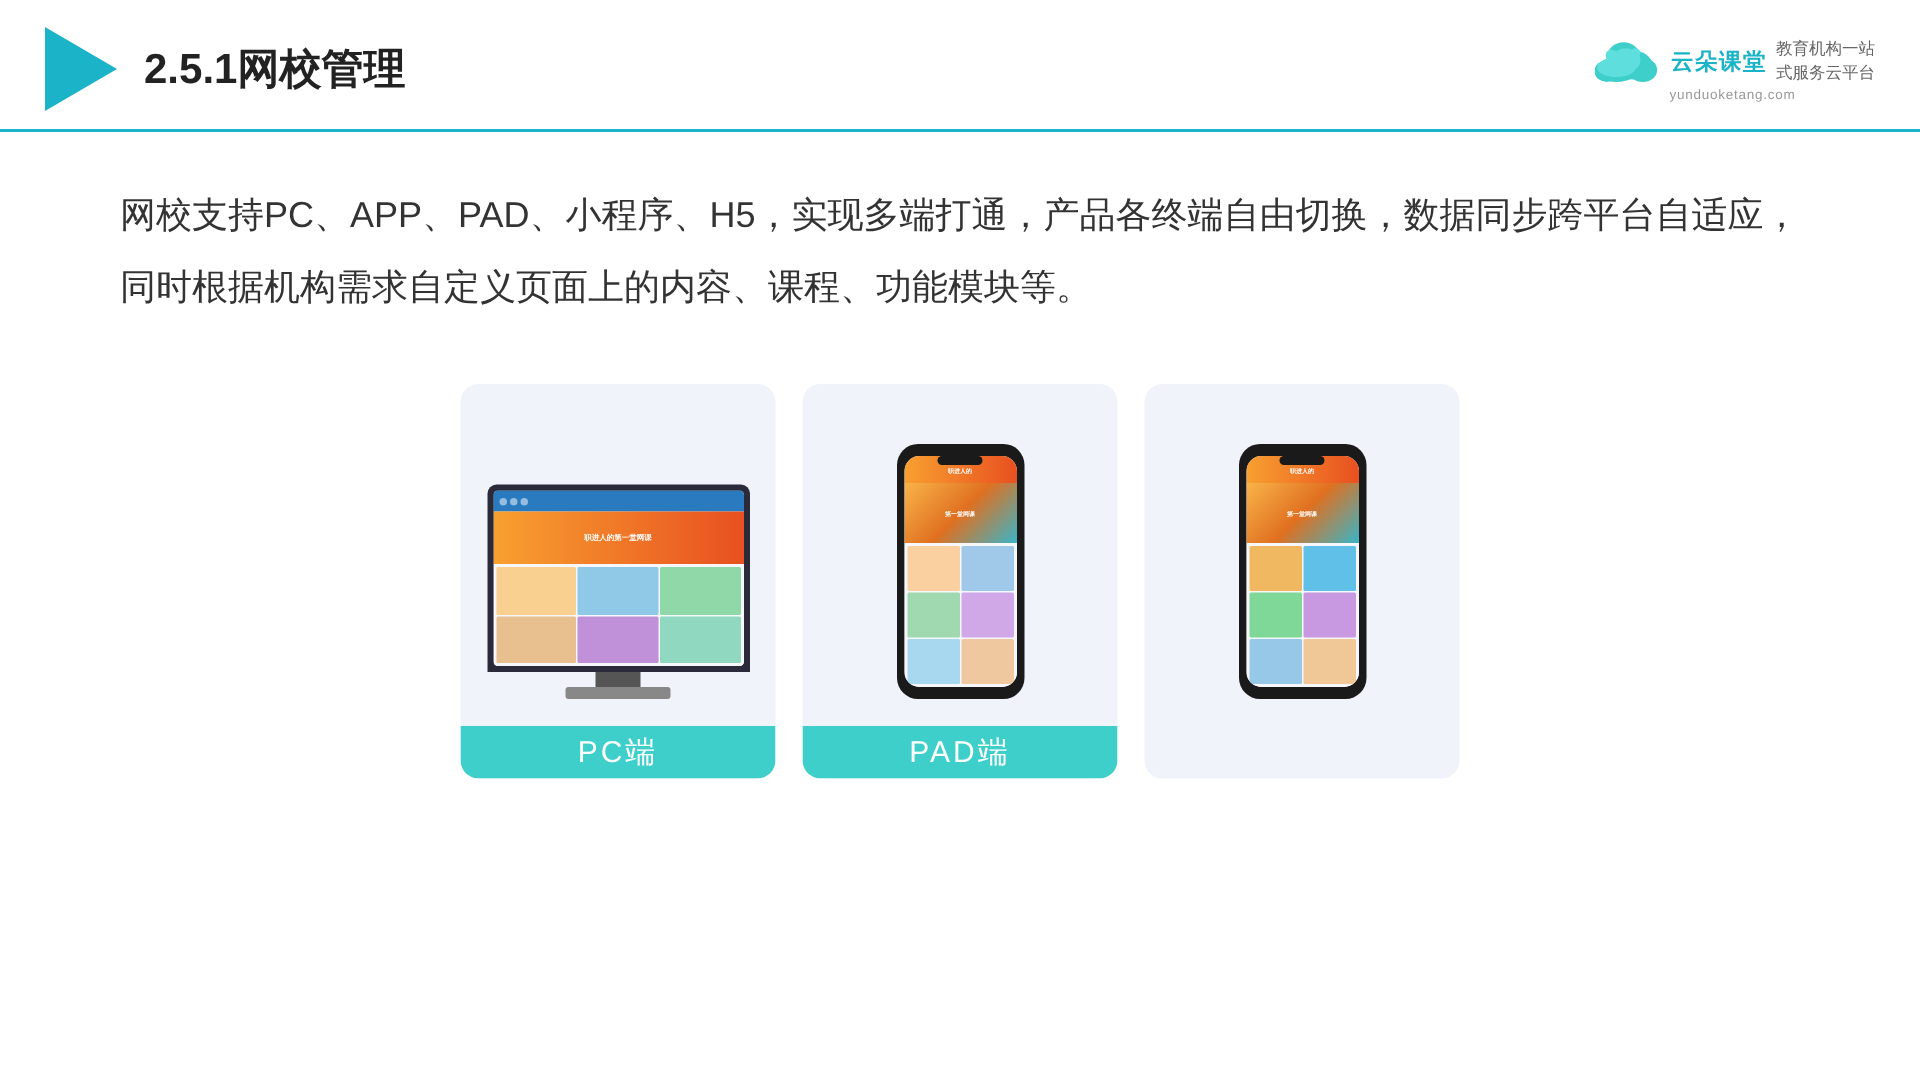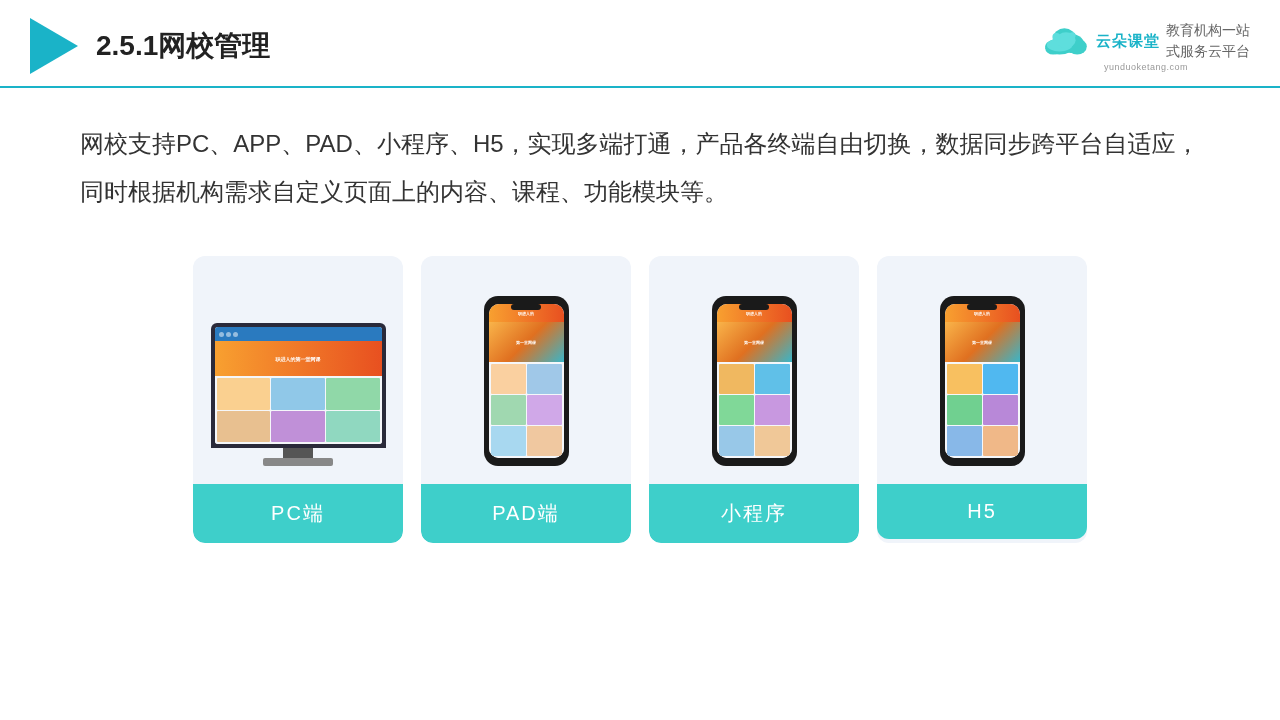--- a/index.html
+++ b/index.html
@@ -328,21 +328,21 @@
     .pad-grid-block.c2 { background: #40b8e0; }
     .pad-grid-block.c3 { background: #80c860; }
     .pad-grid-block.c4 { background: #e06040; }
     .pad-grid-block.c5 { background: #8060e0; }
     .pad-grid-block.c6 { background: #40d0a0; }
 
     
     .card-label {
       width: calc(100% + 30px);
       margin-top: 18px;
-      padding: 16px 0;
+      padding: 4px 0;
       background: #3ecfca;
       text-align: center;
       font-size: 20px;
       color: white;
       font-weight: 500;
       letter-spacing: 2px;
       border-radius: 0 0 12px 12px;
     }
   </style>
 </head>
@@ -363,21 +363,21 @@
           <ellipse cx="44" cy="26" rx="12" ry="10" fill="#3ecfca"></ellipse>
           <ellipse cx="28" cy="16" rx="14" ry="13" fill="#3ecfca"></ellipse>
 
           <ellipse cx="22" cy="24" rx="16" ry="8" fill="#5ededd"></ellipse>
           <ellipse cx="30" cy="18" rx="12" ry="10" fill="#5ededd"></ellipse>
 
           <circle cx="18" cy="14" r="5" fill="#5ededd"></circle>
           <circle cx="38" cy="12" r="4" fill="#5ededd"></circle>
         </svg>
         <span class="brand-name">云朵课堂</span>
-        <span class="brand-tagline" style="font-size:14px;color:#666;line-height:1.5;white-space:pre;">教育机构一站
+        <span class="brand-tagline" style="font-size:11px;color:#666;line-height:1.5;white-space:pre;">教育机构一站
 式服务云平台</span>
       </div>
       <span class="brand-url">yunduoketang.com</span>
     </div>
   </div>
 </div>
 
 <div class="description">
   <p>网校支持PC、APP、PAD、小程序、H5，实现多端打通，产品各终端自由切换，数据同步跨平台自适应，同时根据机构需求自定义页面上的内容、课程、功能模块等。</p>
 </div>
@@ -457,41 +457,16 @@
             <div class="phone-content-block" style="background:#f0b860;"></div>
             <div class="phone-content-block" style="background:#60c0e8;"></div>
             <div class="phone-content-block" style="background:#80d898;"></div>
             <div class="phone-content-block" style="background:#c898e0;"></div>
             <div class="phone-content-block" style="background:#98c8e8;"></div>
             <div class="phone-content-block" style="background:#f0c898;"></div>
           </div>
         </div>
       </div>
     </div>
-    <div class="card-label">小程序</div>
   </div>
 
-  <div class="card">
-    <div class="card-image-area">
-      <div class="phone-mockup">
-        <div class="phone-notch"></div>
-        <div class="phone-screen">
-          <div class="phone-header-bar">
-            <span class="phone-header-text">职进人的</span>
-          </div>
-          <div class="phone-banner">
-            <span class="phone-banner-text">第一堂网课</span>
-          </div>
-          <div class="phone-content">
-            <div class="phone-content-block" style="background:#f8c060;"></div>
-            <div class="phone-content-block" style="background:#50b8f0;"></div>
-            <div class="phone-content-block" style="background:#70d090;"></div>
-            <div class="phone-content-block" style="background:#b888d8;"></div>
-            <div class="phone-content-block" style="background:#88b8e8;"></div>
-            <div class="phone-content-block" style="background:#f0b888;"></div>
-          </div>
-        </div>
-      </div>
-    </div>
-    <div class="card-label">H5</div>
-  </div>
 
 </div>
 
 </body></html>

